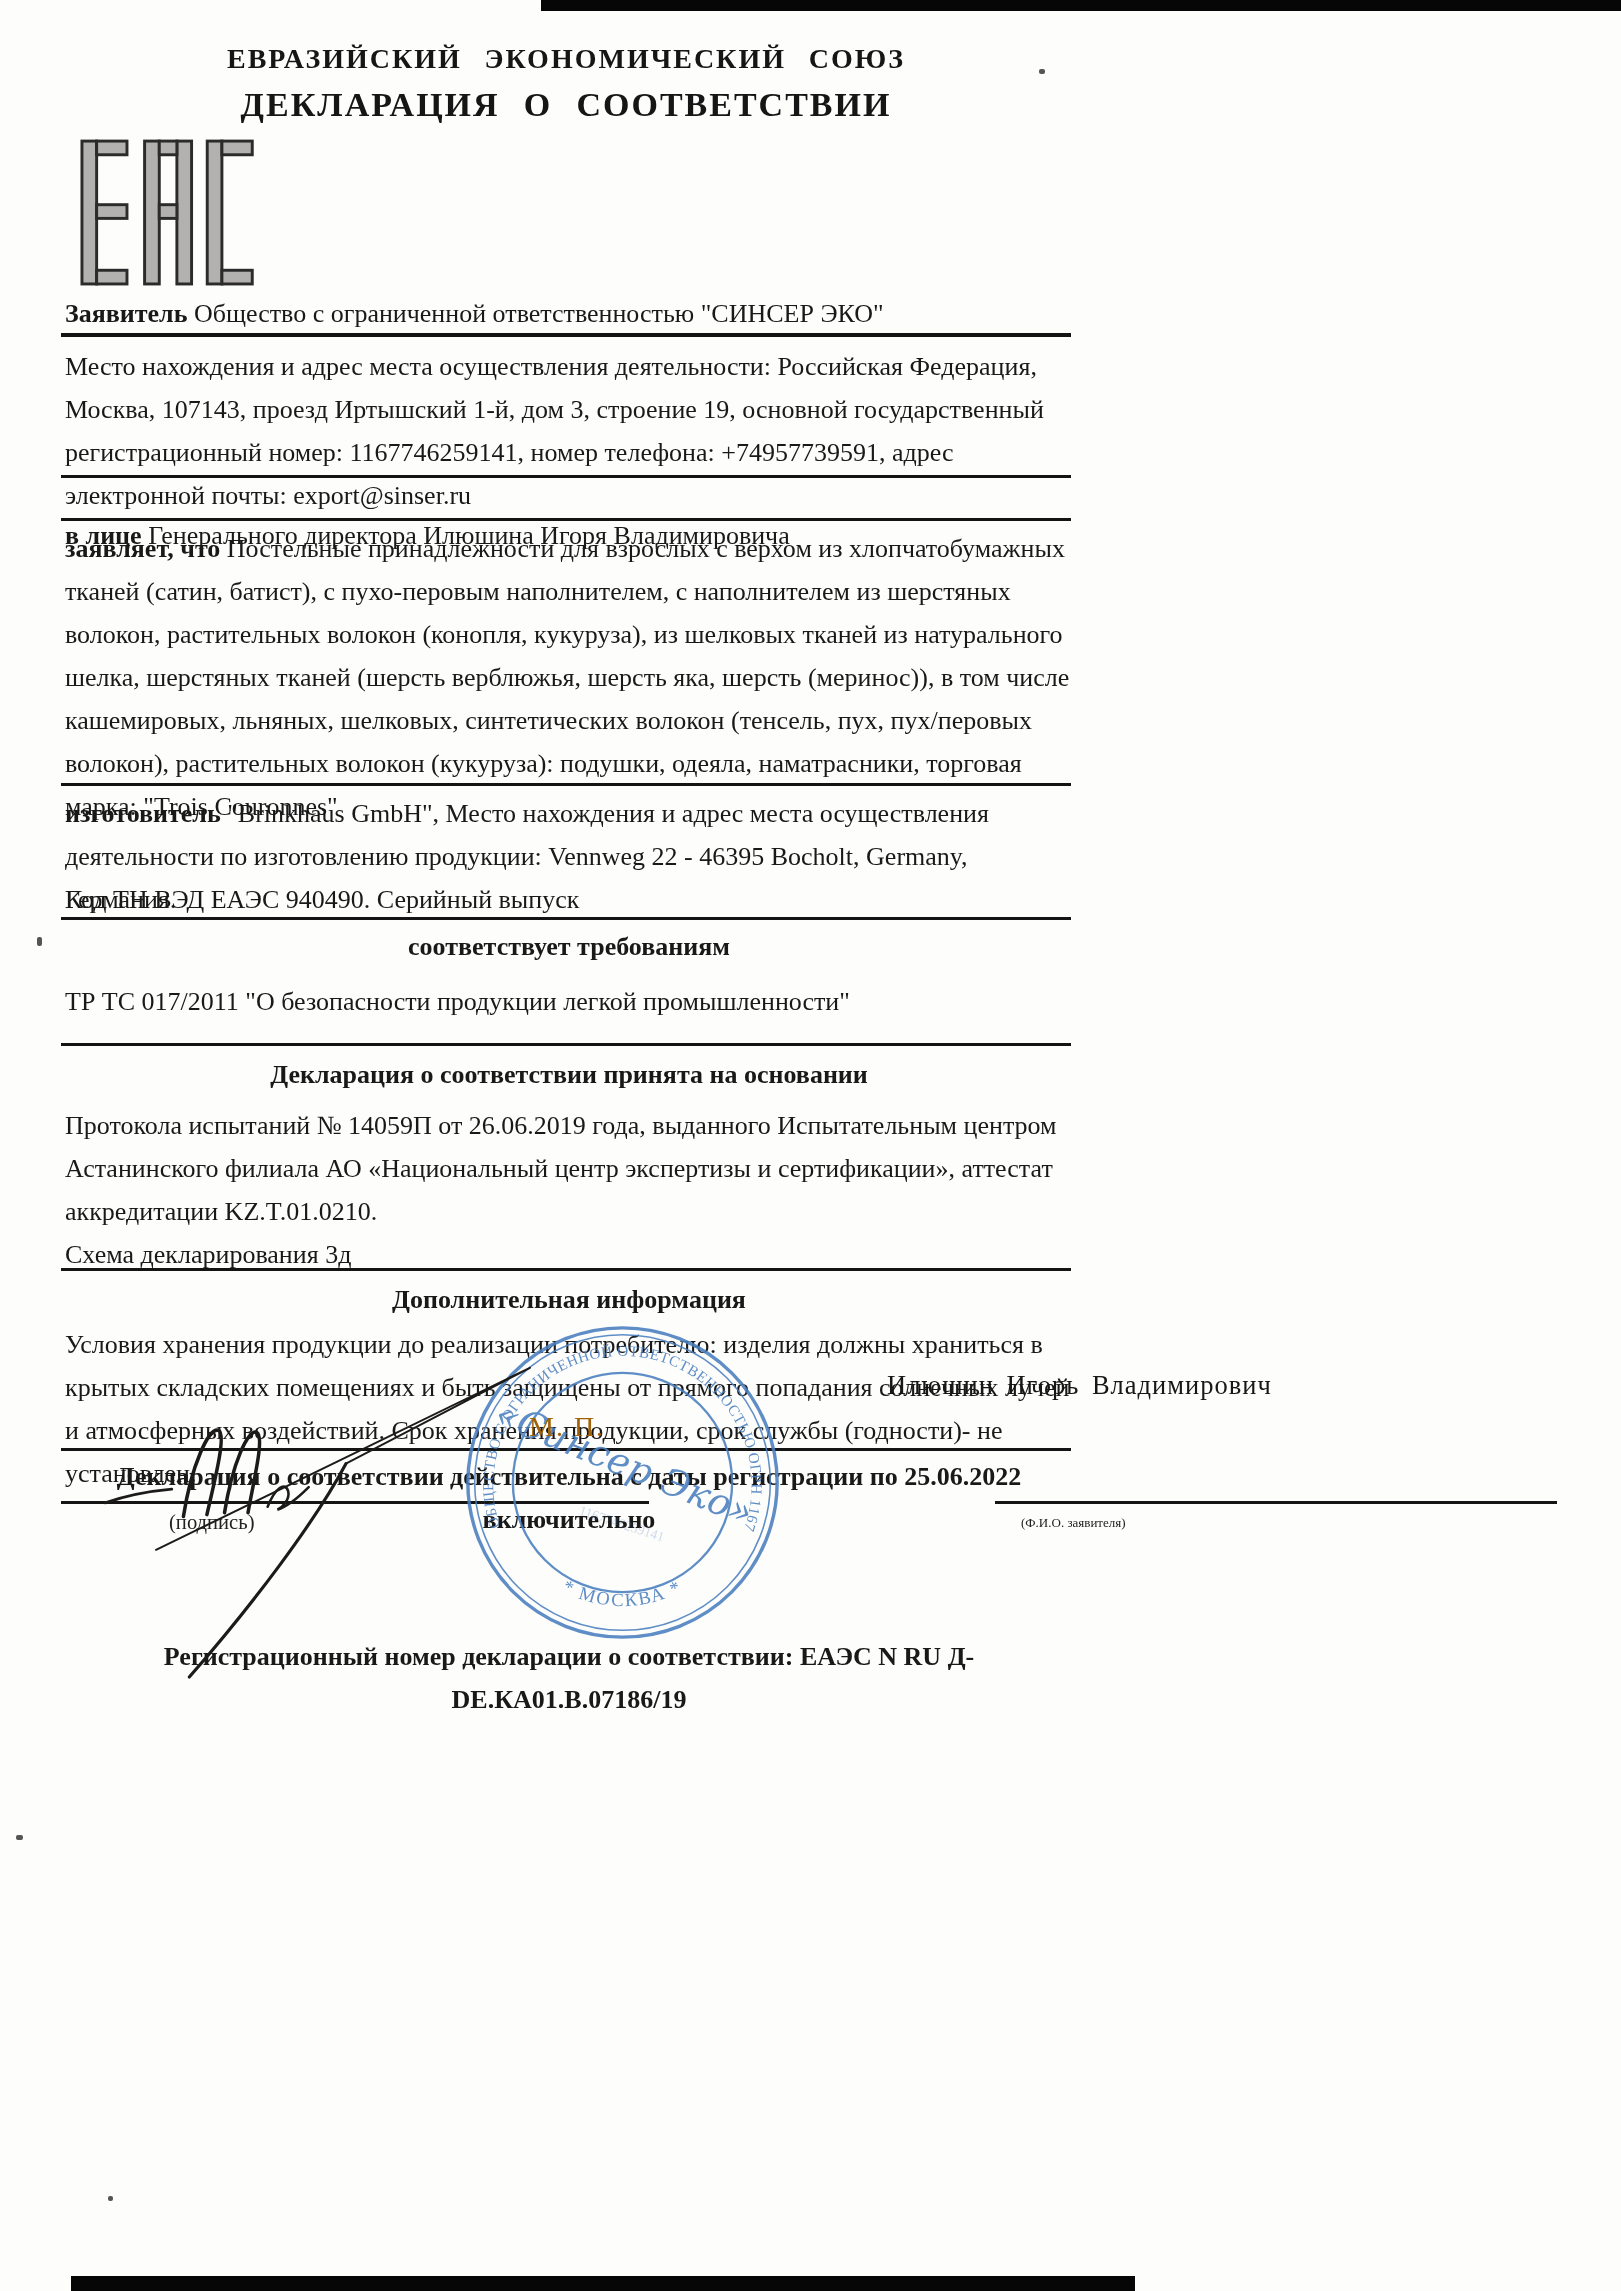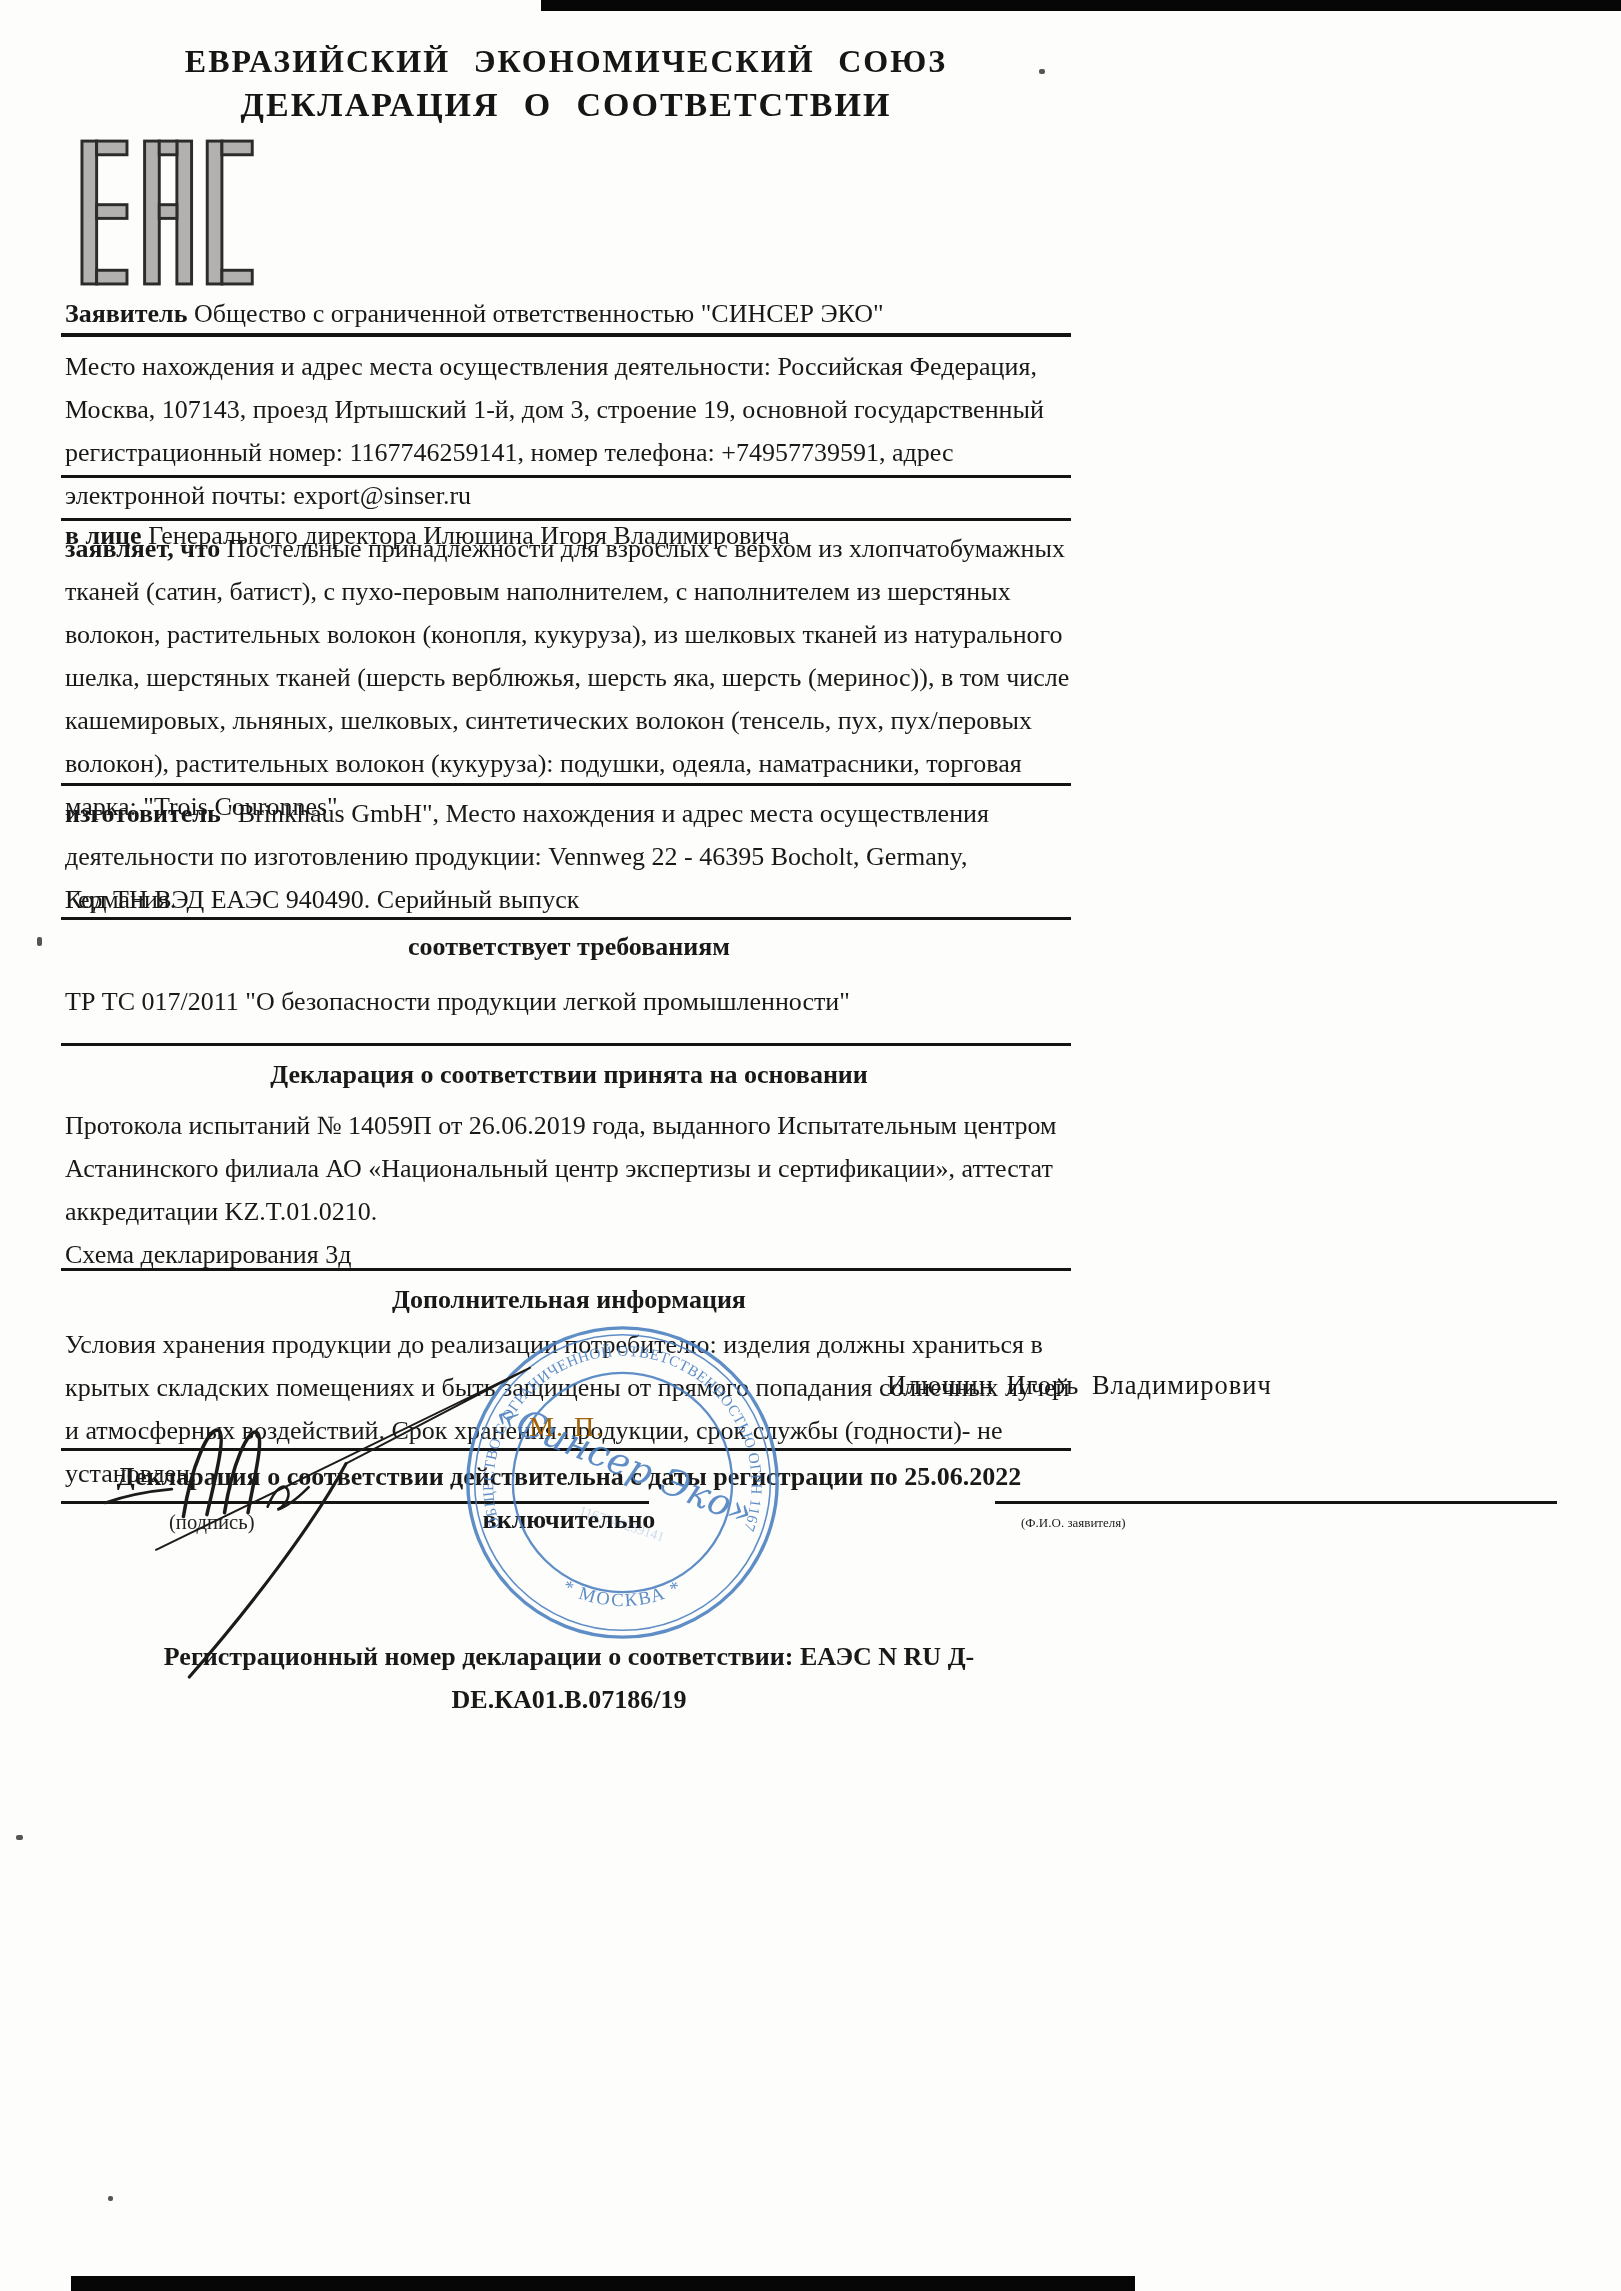--- a/index.html
+++ b/index.html
@@ -8,21 +8,21 @@
     width:1621px;height:2292px;
     margin:0 auto;
     background:#fdfdfb;
     font-family:"Liberation Serif","DejaVu Serif",serif;
     color:#1b1b1b;
     overflow:hidden;
   }
   .scan-strip{position:absolute;background:#060606;}
   .speck{position:absolute;background:#555;border-radius:2px;}
   .title{position:absolute;left:61px;width:1010px;text-align:center;font-weight:bold;
-         font-size:32px;letter-spacing:2px;word-spacing:13.7px;color:#161616;}
+         font-size:28px;letter-spacing:2px;word-spacing:13.7px;color:#161616;}
   .title2{font-size:34px;}
   .rule{position:absolute;left:61px;width:1010px;height:2.9px;background:#141414;}
   .txt{position:absolute;left:65px;width:1008px;font-size:26px;line-height:43px;color:#191919;}
   .txt b{font-weight:bold;}
   .bold-line{font-weight:bold;text-align:center;}
   .sigline{position:absolute;height:2.9px;background:#151515;}
   .caption{position:absolute;font-size:20.6px;color:#222;}
   .mp{position:absolute;font-size:28px;color:#a16207;z-index:6;letter-spacing:2px;}
   .fio{position:absolute;font-size:26.5px;color:#171717;letter-spacing:1px;word-spacing:4.9px;z-index:6;}
   .stampwrap{position:absolute;z-index:5;opacity:0.88;}

